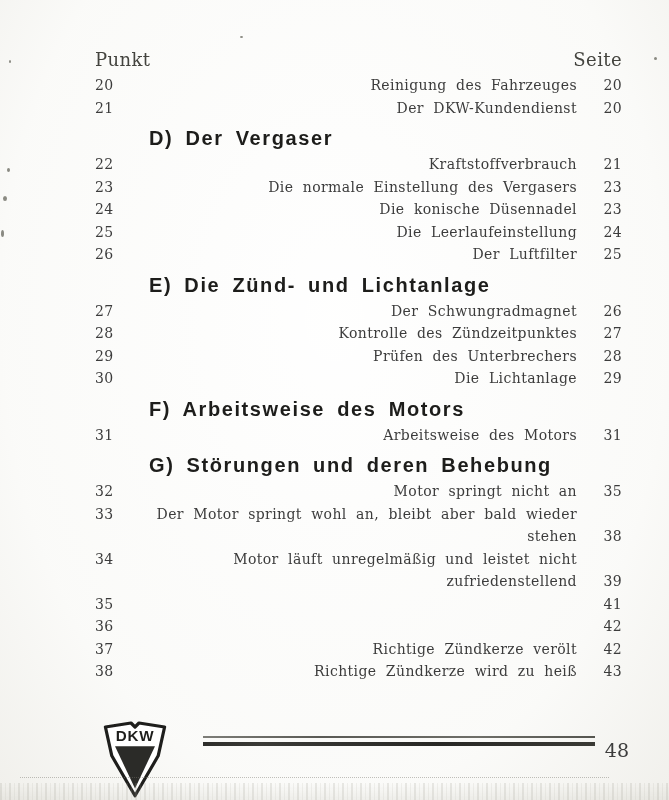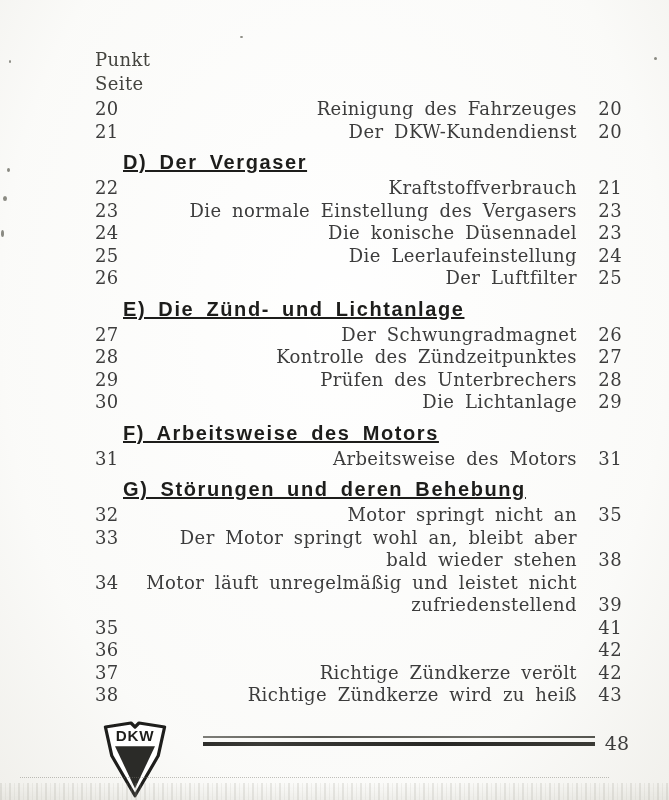--- a/index.html
+++ b/index.html
@@ -23,26 +23,25 @@
     top: 48px; left: 0; right: 0;
     padding: 0 47px 0 95px;
   }
   .col-header {
     display: flex;
     justify-content: space-between;
     font-size: 18px;
     line-height: 24px;
     letter-spacing: 0.4px;
     color: #44443f;
-    flex-direction: column;
   }
   .toc { margin-top: 2px; }
   .row {
     display: flex;
-    font-size: 18px;
+    font-size: 14px;
     line-height: 22.5px;
     letter-spacing: 0.4px;
   }
   .row .num {
     width: 50px;
     flex: 0 0 50px;
     align-self: flex-start;
   }
   .row .title {
     flex: 1 1 auto;
@@ -54,25 +53,24 @@
     margin-left: auto;
     align-self: flex-end;
     text-align: right;
     min-width: 40px;
   }
   .section-heading {
     font-family: "Liberation Sans", "DejaVu Sans", sans-serif;
     font-weight: bold;
     font-size: 20px;
     line-height: 24px;
-    margin: 7px 0 3px 28px;
+    margin: 7px 0 3px 54px;
     letter-spacing: 1.6px;
     word-spacing: 5px;
     color: #1d1d1b;
-    text-decoration: underline;
   }
   .footer {
     position: absolute;
     left: 95px; right: 40px;
     top: 718px;
     display: flex;
     align-items: flex-start;
   }
   .logo { flex: 0 0 auto; }
   .rule-stack {
@@ -85,21 +83,21 @@
   }
   .rule-thick {
     margin-top: 4px;
     height: 4px;
     background: linear-gradient(90deg, #2e2e2b 0%, #3b3b37 15%, #282825 60%, #3a3a35 100%);
   }
   .footer-page-num {
     flex: 0 0 auto;
     font-size: 19px;
     line-height: 24px;
-    margin-top: 13px;
+    margin-top: 20px;
     color: #3c3c3c;
   }
   .speck {
     position: absolute;
     border-radius: 50%;
     background: #8a8a82;
   }
   .bottom-band {
     position: absolute;
     left: 0; right: 0; bottom: 0;

